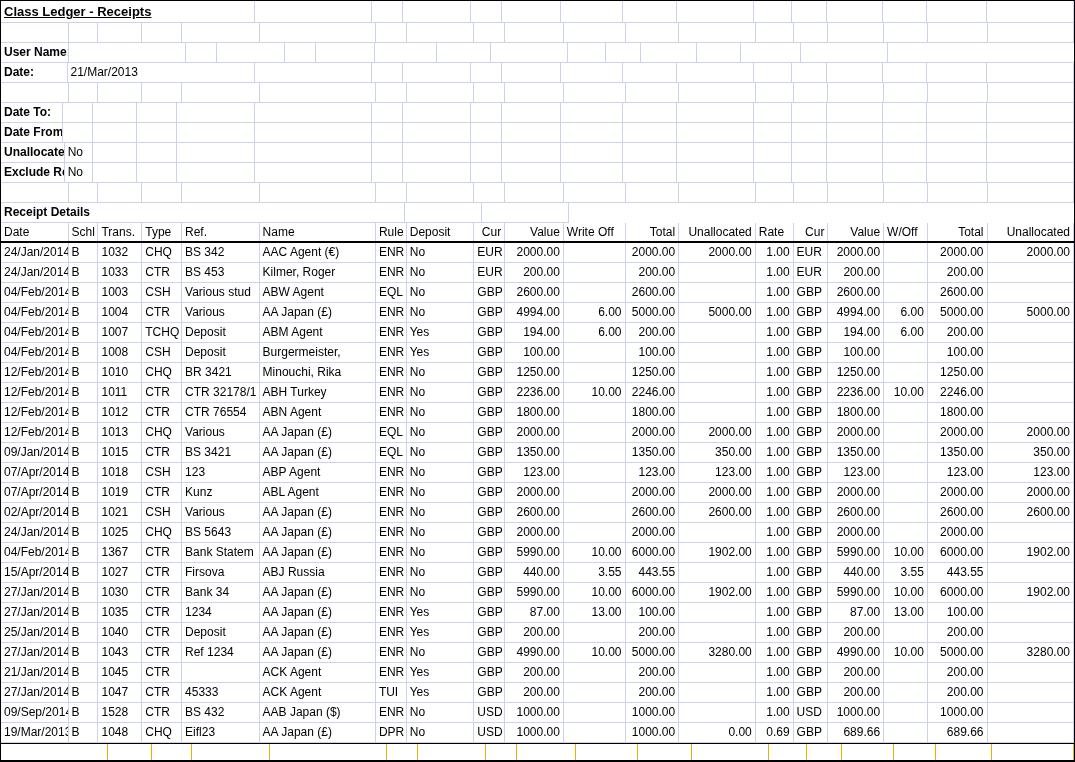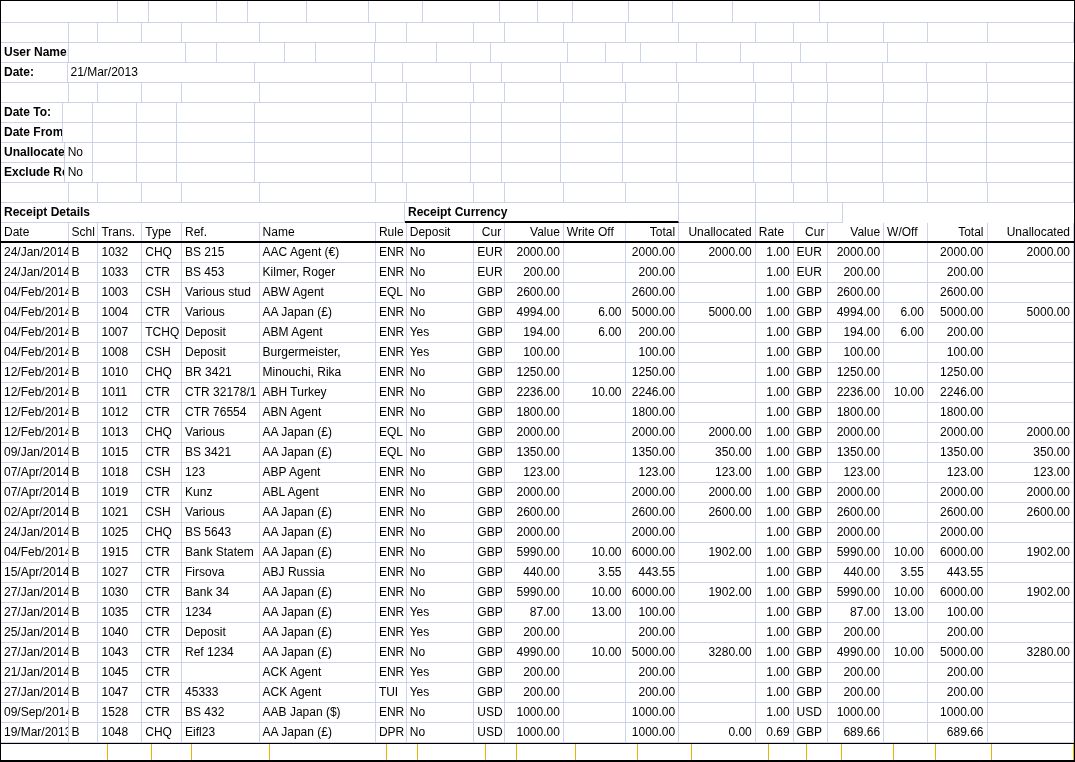--- a/index.html
+++ b/index.html
@@ -38,20 +38,23 @@
   
   .trow.totals{height:17px;border-top:1px solid #000;border-bottom:none}
   .trow.totals .cell{padding-top:17px;border-right:1px solid #eab308}
 </style>
 </head>
 <body>
 
 <div class="sheet">
 
   <div class="trow row-title">
+    <div class="cell sp-title">
+      <span class="title-text">Class Ledger - Receipts</span>
+    </div>
     <div style="display:flex">
         <div class="cell c5"></div>
         <div class="cell c6"></div>
         <div class="cell c7"></div>
         <div class="cell c8"></div>
         <div class="cell c9"></div>
         <div class="cell c10"></div>
         <div class="cell c11"></div>
         <div class="cell c12"></div>
         <div class="cell c13"></div>
@@ -261,21 +264,20 @@
       <div class="cell c13"></div>
       <div class="cell c14"></div>
       <div class="cell c15"></div>
       <div class="cell c16"></div>
       <div class="cell c17"></div>
       <div class="cell c18"></div>
     </div>
 
   <div class="trow g">
     <div class="cell sp-details b">Receipt Details</div>
-    <div class="cell sp-rc grp">Receipt Currency</div>
     <div class="cell c12"></div>
     <div class="cell c18"></div>
   </div>
 
   <div class="trow hdr">
     <div class="cell c0">Date</div>
     <div class="cell c1">Schl</div>
     <div class="cell c2">Trans.</div>
     <div class="cell c3">Type</div>
     <div class="cell c4">Ref.</div>
@@ -294,21 +296,21 @@
     <div class="cell c17 ar">Total</div>
     <div class="cell c18 ar">Unallocated</div>
   </div>
 
   <div id="data-rows">
       <div class="trow">
         <div class="cell c0">24/Jan/2014</div>
         <div class="cell c1">B</div>
         <div class="cell c2">1032</div>
         <div class="cell c3">CHQ</div>
-        <div class="cell c4">BS 215</div>
+        <div class="cell c4">BS 342</div>
         <div class="cell c5">AAC Agent (€)</div>
         <div class="cell c6">ENR</div>
         <div class="cell c7">No</div>
         <div class="cell c8">EUR</div>
         <div class="cell c9 ar">2000.00</div>
         <div class="cell c10 ar"></div>
         <div class="cell c11 ar">2000.00</div>
         <div class="cell c12 ar">2000.00</div>
         <div class="cell c13 ar">1.00</div>
         <div class="cell c14">EUR</div>
@@ -607,21 +609,21 @@
         <div class="cell c13 ar">1.00</div>
         <div class="cell c14">GBP</div>
         <div class="cell c15 ar">2000.00</div>
         <div class="cell c16 ar"></div>
         <div class="cell c17 ar">2000.00</div>
         <div class="cell c18 ar"></div>
       </div>
       <div class="trow">
         <div class="cell c0">04/Feb/2014</div>
         <div class="cell c1">B</div>
-        <div class="cell c2">1915</div>
+        <div class="cell c2">1367</div>
         <div class="cell c3">CTR</div>
         <div class="cell c4">Bank Statem</div>
         <div class="cell c5">AA Japan (£)</div>
         <div class="cell c6">ENR</div>
         <div class="cell c7">No</div>
         <div class="cell c8">GBP</div>
         <div class="cell c9 ar">5990.00</div>
         <div class="cell c10 ar">10.00</div>
         <div class="cell c11 ar">6000.00</div>
         <div class="cell c12 ar">1902.00</div>

